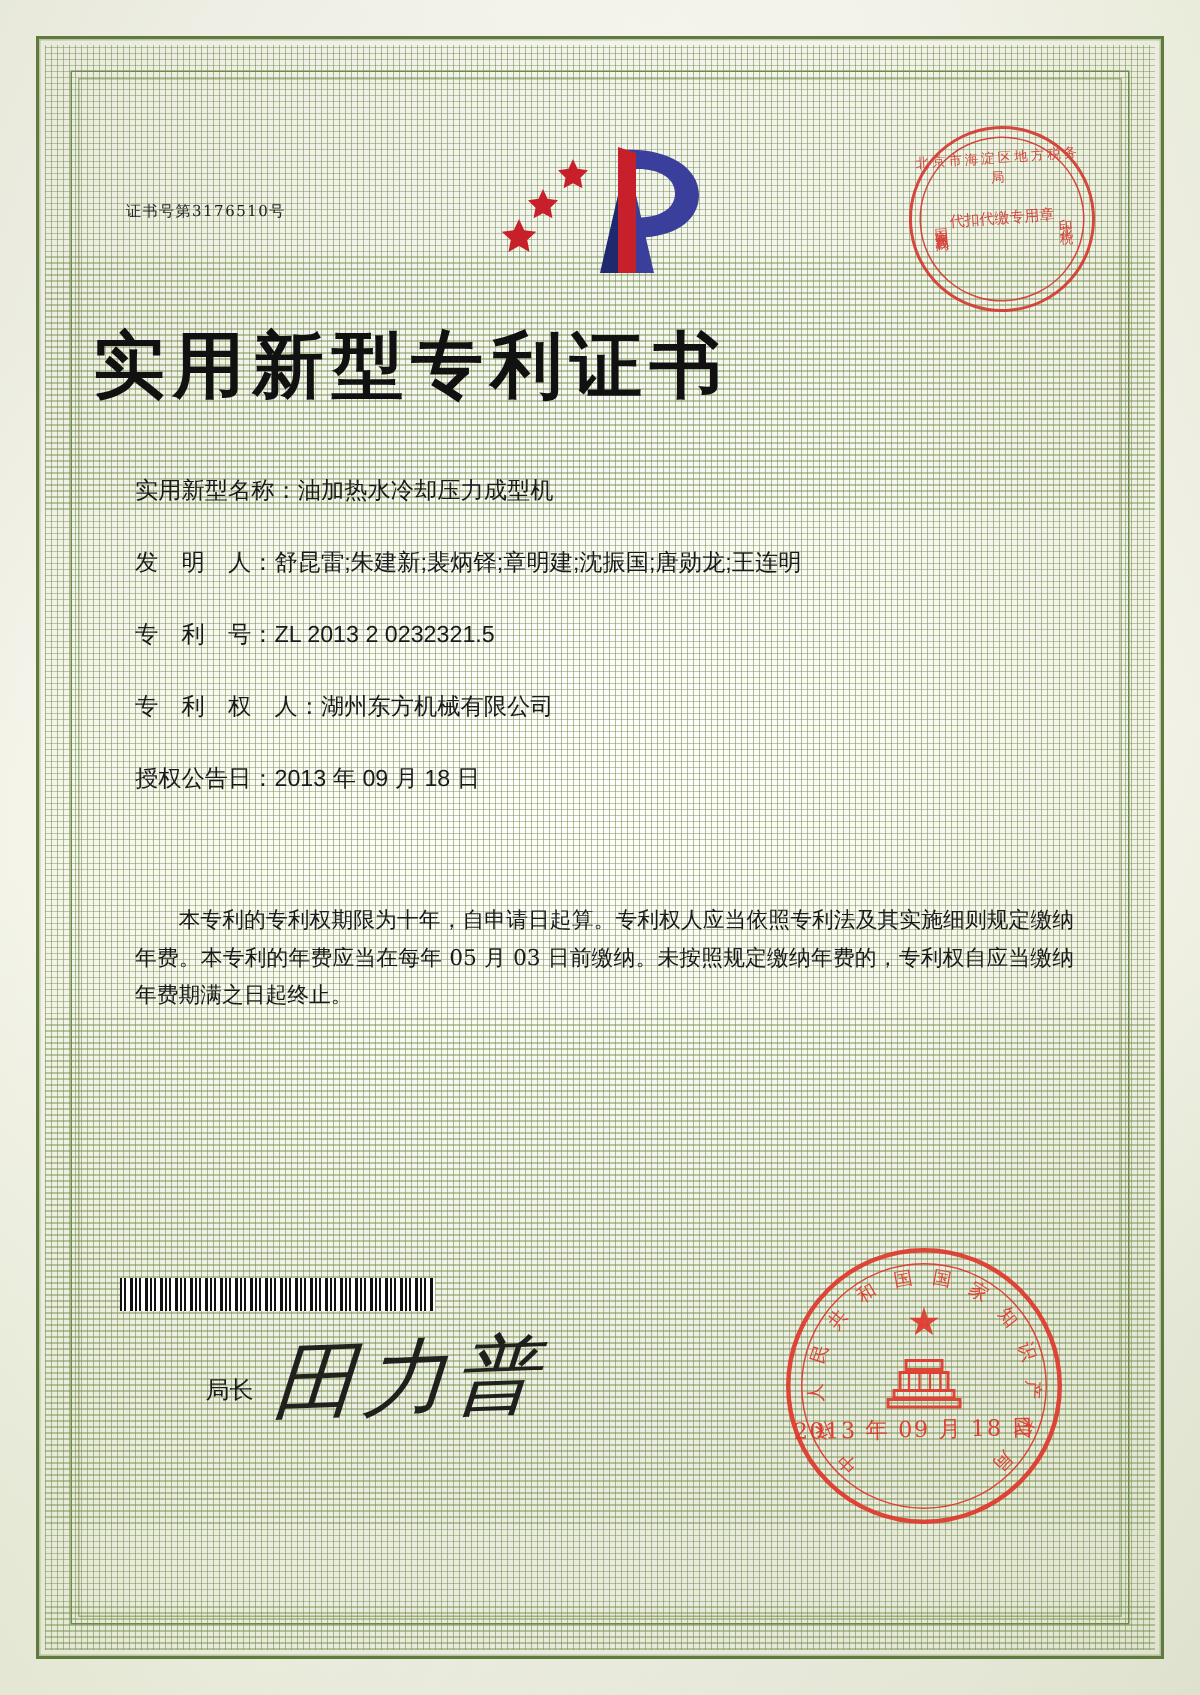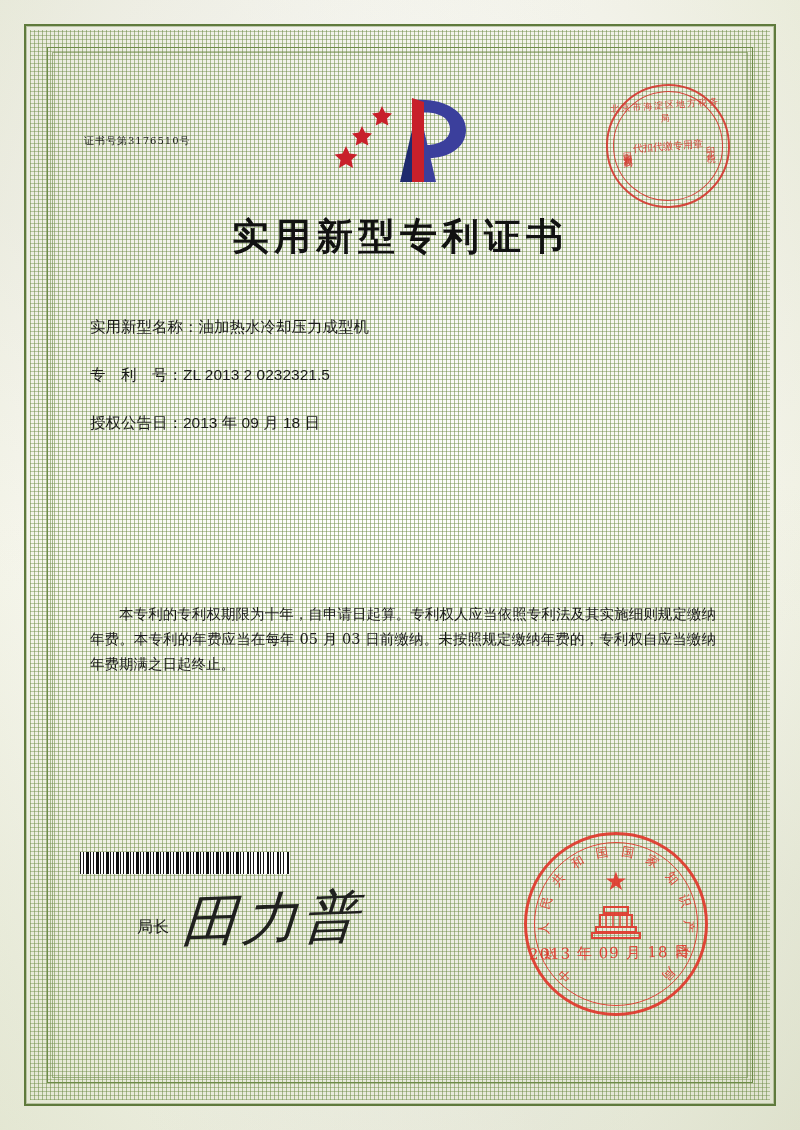--- a/index.html
+++ b/index.html
@@ -160,22 +160,22 @@
     top: 28px;
     width: 160px;
     height: 98px;
     transform: translateX(-50%);
   }
 
   .title {
     position: absolute;
     left: 0; right: 0;
     top: 150px;
-    text-align: center;
-    font-size: 37px;
+    text-align: left;
+    font-size: 48px;
     letter-spacing: 5px;
     font-weight: bold;
     color: #111;
     font-family: "DejaVu Serif", serif;
   }
 
   .fields {
     position: absolute;
     left: 28px;
     top: 255px;
@@ -358,21 +358,27 @@
       </svg>
     </div>
 
     <div class="title">实用新型专利证书</div>
 
     <div class="fields">
       <div class="field">
         <span class="k">实用新型名称：</span><span class="v">油加热水冷却压力成型机</span>
       </div>
       <div class="field">
+        <span class="k">发　明　人：</span><span class="v">舒昆雷;朱建新;裴炳铎;章明建;沈振国;唐勋龙;王连明</span>
+      </div>
+      <div class="field">
         <span class="k">专　利　号：</span><span class="v">ZL 2013 2 0232321.5</span>
+      </div>
+      <div class="field">
+        <span class="k">专　利　权　人：</span><span class="v">湖州东方机械有限公司</span>
       </div>
       <div class="field">
         <span class="k">授权公告日：</span><span class="v">2013 年 09 月 18 日</span>
       </div>
     </div>
 
     <div class="paras">
       <p>本专利的专利权期限为十年，自申请日起算。专利权人应当依照专利法及其实施细则规定缴纳年费。本专利的年费应当在每年 05 月 03 日前缴纳。未按照规定缴纳年费的，专利权自应当缴纳年费期满之日起终止。</p>
     </div>
 

